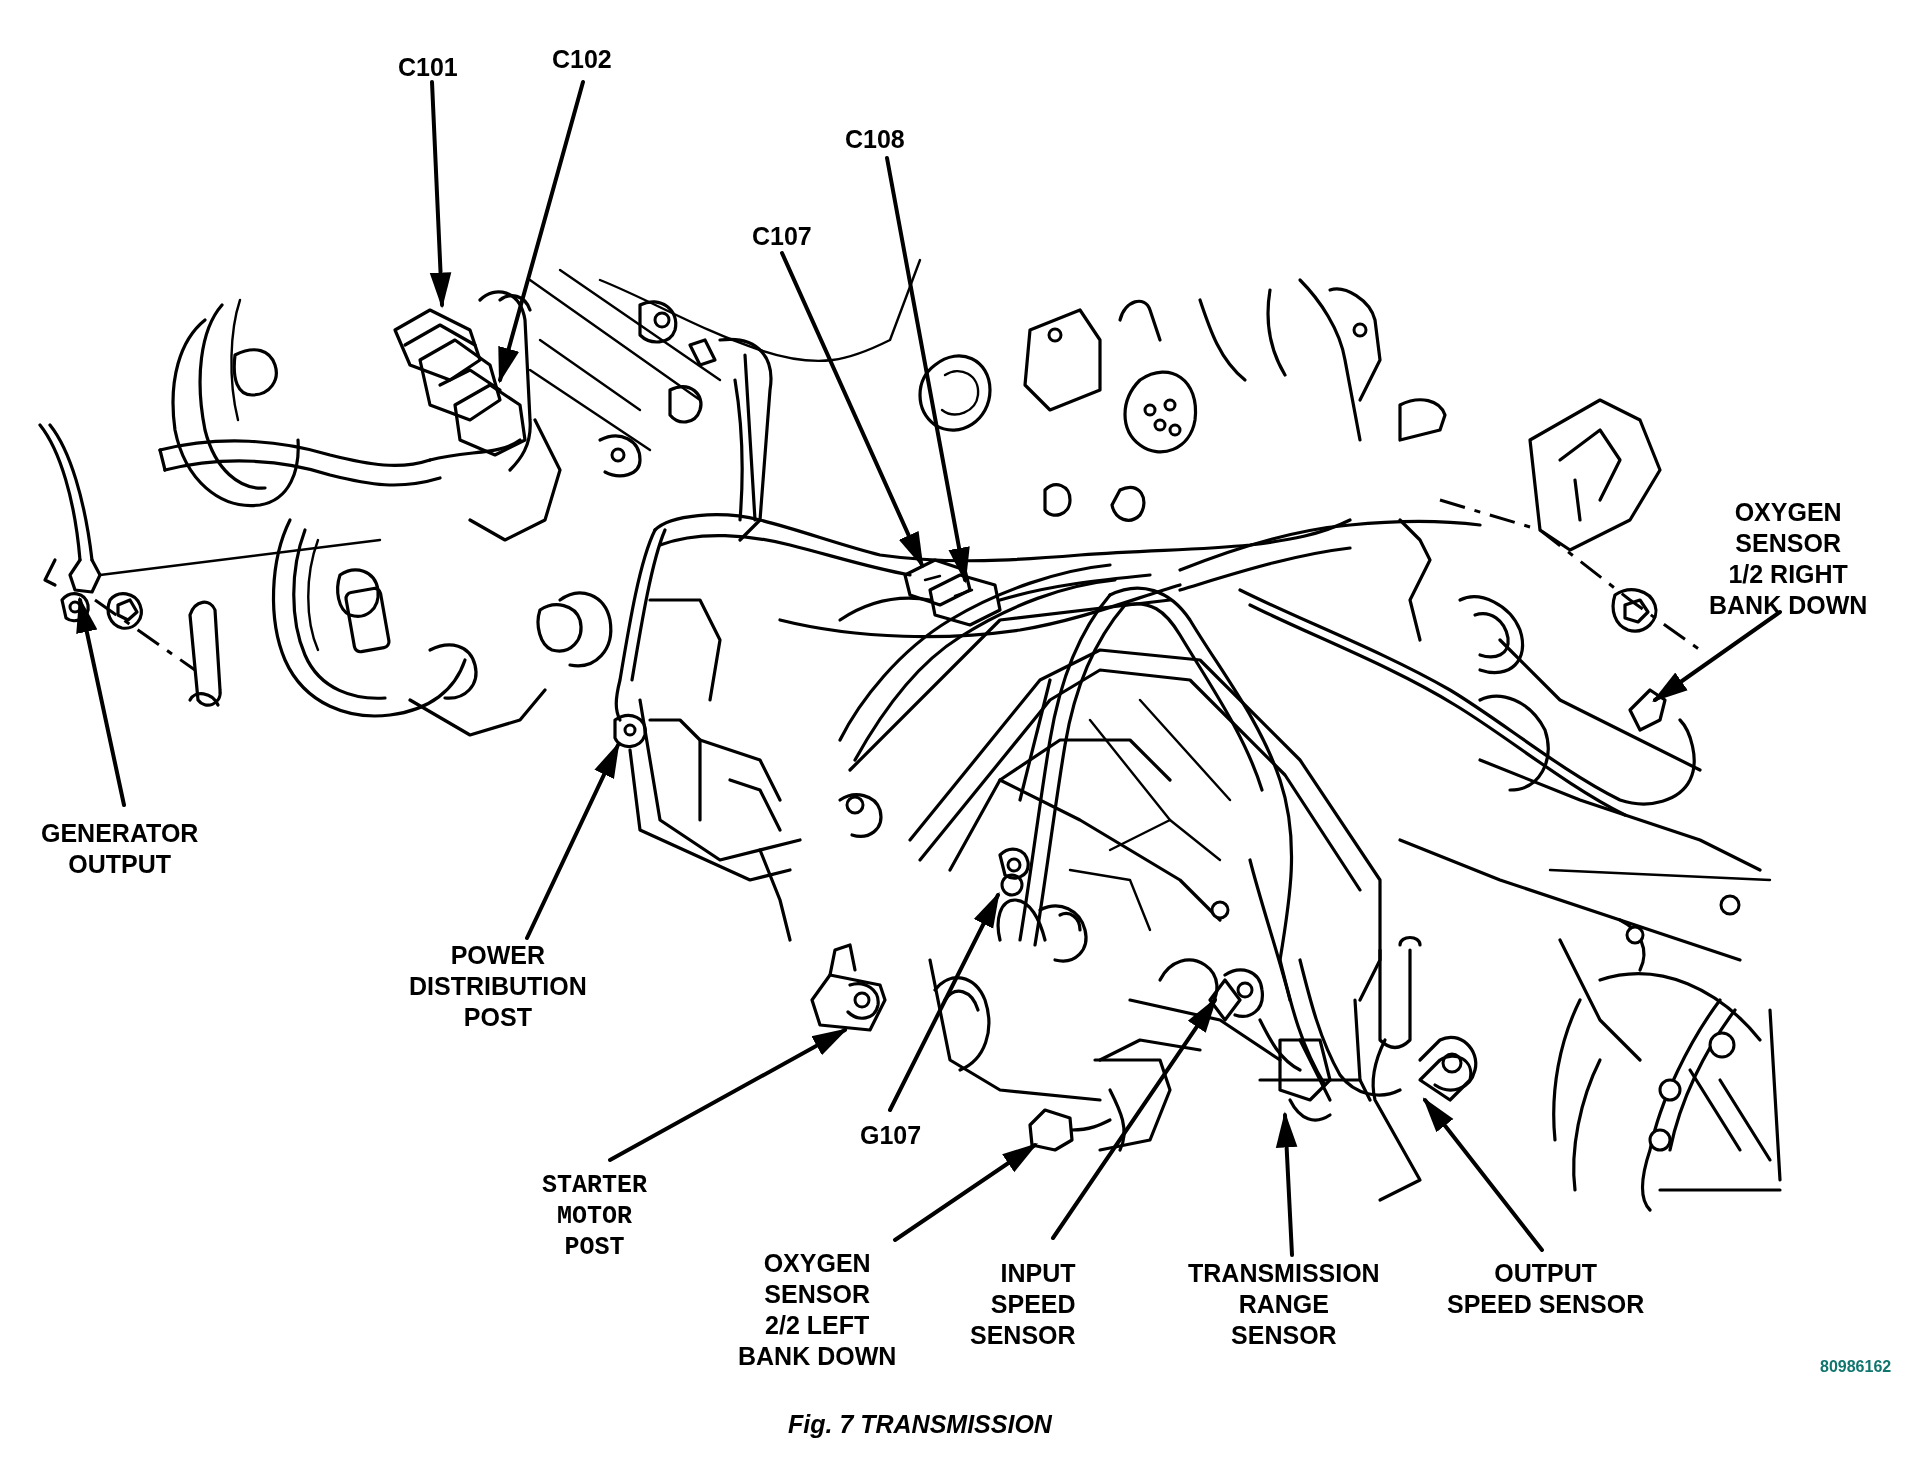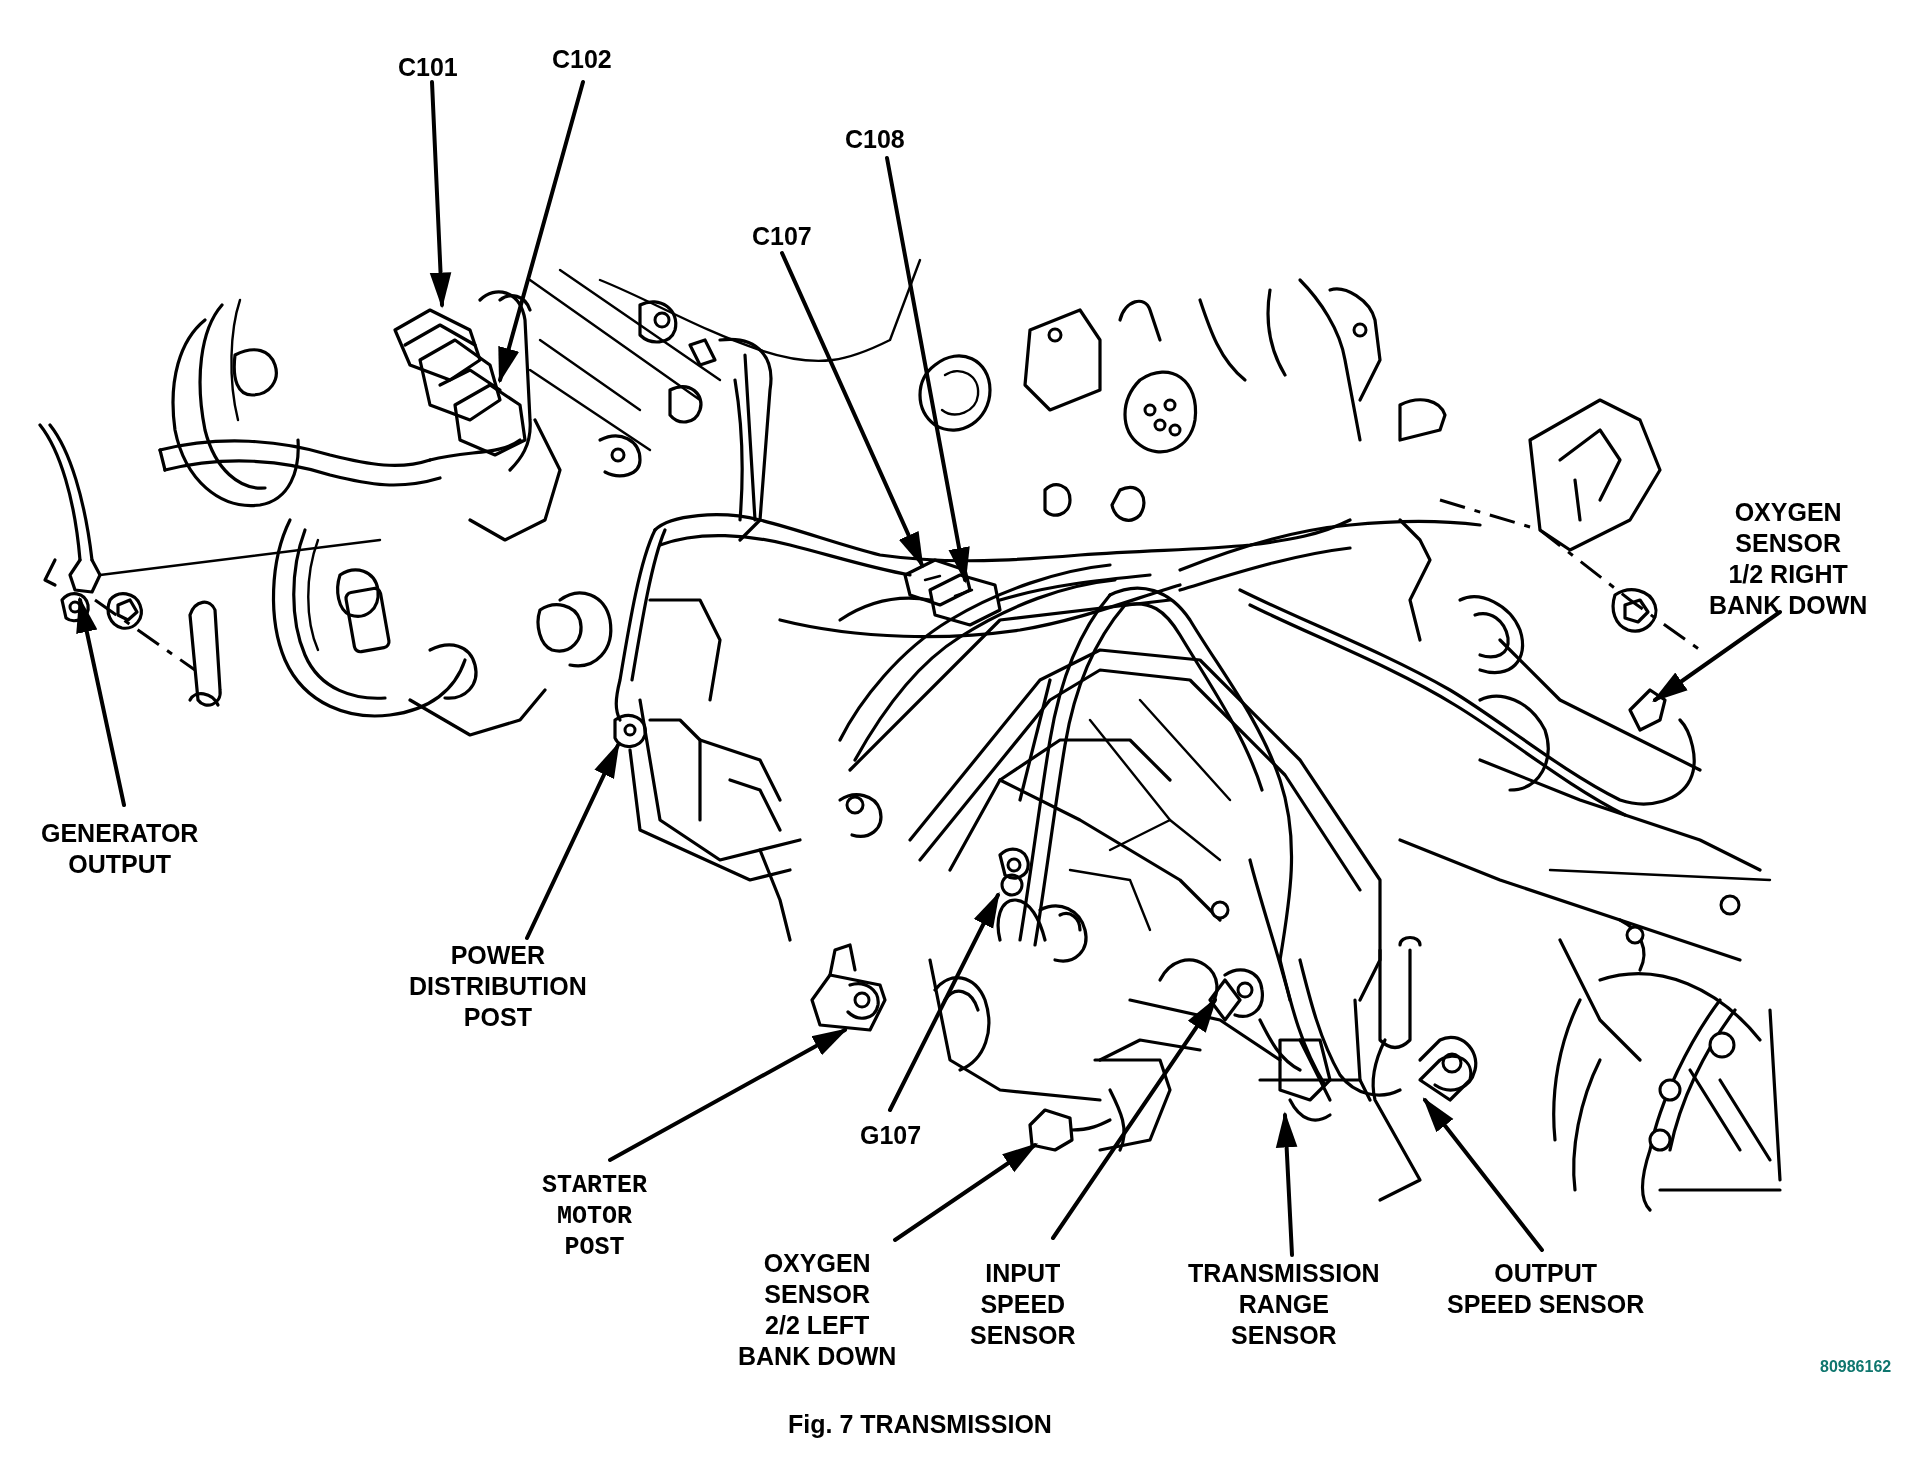--- a/index.html
+++ b/index.html
@@ -1,19 +1,19 @@
 <!DOCTYPE html>
 <html><head>
 <meta charset="utf-8">
 <style>
   html, body { margin:0; padding:0; background:#ffffff; }
   body { width:1916px; height:1472px; position:relative; overflow:hidden; font-family:"Liberation Sans", sans-serif; }
   #diagram { position:absolute; left:0; top:0; width:1916px; height:1472px; }
   .lbl { position:absolute; font-family:"Liberation Sans", sans-serif; font-weight:bold; color:#000; font-size:25px; line-height:31px; text-align:center; white-space:pre; letter-spacing:0px; }
-  .caption { position:absolute; font-family:"Liberation Sans", sans-serif; font-weight:bold; font-size:25px; color:#000; white-space:pre; }
+  .caption { position:absolute; font-family:"Liberation Sans", sans-serif; font-weight:bold; font-style:italic; font-size:25px; color:#000; white-space:pre; }
   .figid { position:absolute; font-family:"Liberation Sans", sans-serif; font-weight:bold; font-size:16px; color:#0f766e; }
   svg .ln { fill:none; stroke:#000; stroke-width:3.2; stroke-linecap:round; stroke-linejoin:round; }
   svg .thin { fill:none; stroke:#000; stroke-width:2.4; stroke-linecap:round; stroke-linejoin:round; }
   svg .lead { fill:none; stroke:#000; stroke-width:4; stroke-linecap:round; }
   svg .dash { fill:none; stroke:#000; stroke-width:3; stroke-dasharray:26 10 6 10; }
   svg .hole { fill:#fff; stroke:#000; stroke-width:3; }
 </style>
 </head>
 <body>
 
@@ -274,21 +274,21 @@
 DISTRIBUTION
 POST</div>
 <div class="lbl" style="left:542px; top:1170px;font-family:Liberation Mono, monospace;">STARTER
 MOTOR
 POST</div>
 <div class="lbl" style="left:860px; top:1120px;">G107</div>
 <div class="lbl" style="left:738px; top:1248px;">OXYGEN
 SENSOR
 2/2 LEFT
 BANK DOWN</div>
-<div class="lbl" style="left:970px; top:1258px;">INPUT
+<div class="lbl" style="left:970px; top:1258px;text-align:right;">INPUT
 SPEED
 SENSOR</div>
 <div class="lbl" style="left:1188px; top:1258px;">TRANSMISSION
 RANGE
 SENSOR</div>
 <div class="lbl" style="left:1447px; top:1258px;">OUTPUT
 SPEED SENSOR</div>
 
 <div class="figid" style="left:1820px; top:1358px;">80986162</div>
 <div class="caption" style="left:788px; top:1410px;">Fig. 7 TRANSMISSION</div>

